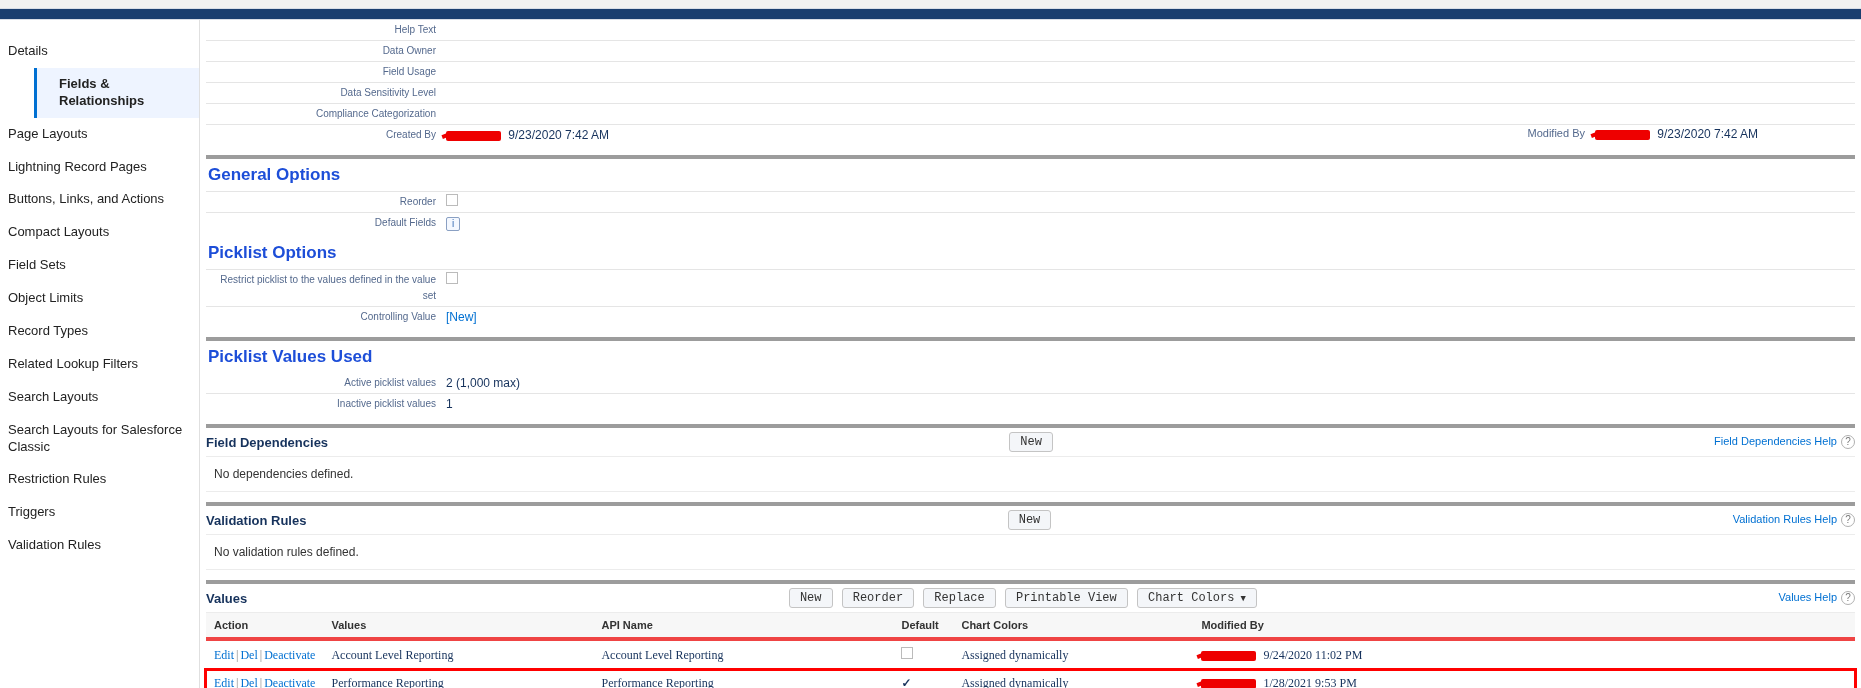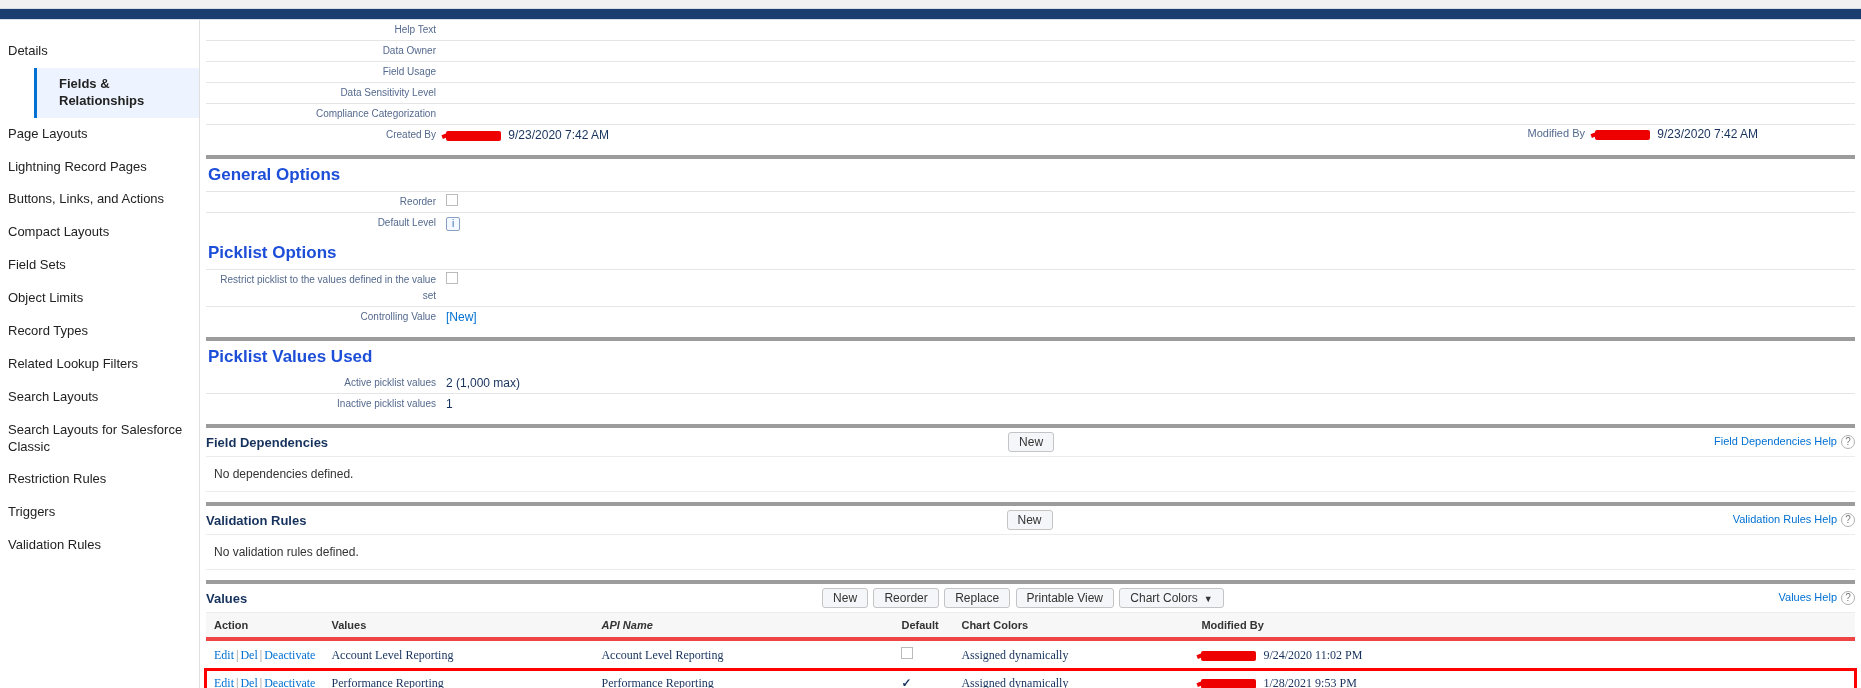--- a/index.html
+++ b/index.html
@@ -20,21 +20,21 @@
   .kv .val { flex: 1; font-size: 12px; line-height:16px; }
   .kv .lbl2 { width:120px; text-align:right; color:#54698d; font-size:11px; padding-right:10px; }
   .kv .val2 { width:260px; }
   .kv .spacer { flex:1; }
 
   .section-divider { height:4px; background:#9c9c9c; margin-top:10px; }
   .section-title { font-size: 17px; font-weight: bold; padding: 6px 0 6px 2px; color:#1d4ed8; }
 
   .panel-head { display:flex; align-items:center; padding:4px 0; border-bottom:1px solid #ececec; }
   .panel-head .ph-title { font-size:13px; font-weight:bold; flex:0 0 auto; padding-right:20px; }
-  .panel-head .ph-center { flex:1; text-align:center; }
+  .panel-head .ph-center { flex:1; text-align:center;font-family:Liberation Mono, monospace; }
   .panel-head .ph-right { flex:0 0 auto; font-size:11px; }
   .panel-body { padding:10px 8px; font-size:12px; color:#333; border-bottom:1px solid #ececec; }
 
   .btn { display:inline-block; background:#f4f6f9; border:1px solid #c4c4c4; border-radius:3px; padding:2px 10px; font-size:12px; cursor:pointer; color:#333; margin:0 1px; }
   .btn .caret { margin-left:6px; font-size:9px; }
   a.lnk { color:#0070d2; text-decoration:none; cursor:pointer; }
   .help-ic { display:inline-block; width:14px; height:14px; border:1px solid #b0b0b0; border-radius:50%; font-size:10px; line-height:12px; text-align:center; color:#777; margin-left:4px; vertical-align:middle; }
 
   table.values { width:100%; border-collapse:collapse; font-size:12px; }
   table.values th { text-align:left; font-weight:bold; color:#333; padding:6px 8px; border-bottom:4px solid #ef4444; background:#f7f7f7; font-size:11px; }
@@ -112,21 +112,21 @@
       </span>
     </div>
 
     <div class="section-divider"></div>
     <div class="section-title">General Options</div>
     <div class="kv">
       <span class="lbl">Reorder</span>
       <span class="val"><span class="chk"></span></span>
     </div>
     <div class="kv">
-      <span class="lbl">Default Level</span>
+      <span class="lbl">Default Fields</span>
       <span class="val"><span class="info-ic">i</span></span>
     </div>
 
     <div class="section-title" style="margin-top:4px;">Picklist Options</div>
     <div class="kv">
       <span class="lbl" style="width:240px;">Restrict picklist to the values defined in the value set</span>
       <span class="val"><span class="chk"></span></span>
     </div>
     <div class="kv">
       <span class="lbl">Controlling Value</span>
@@ -171,21 +171,21 @@
         <span class="btn"><span>Chart Colors</span><span class="caret">▼</span></span>
       </div>
       <div class="ph-right"><a class="lnk">Values Help</a><span class="help-ic">?</span></div>
     </div>
 
     <table class="values">
       <thead>
         <tr>
           <th style="width:100px;">Action</th>
           <th style="width:270px;">Values</th>
-          <th style="width:300px;font-style:italic;">API Name</th>
+          <th style="width:300px;">API Name</th>
           <th style="width:60px;margin-top:43px;">Default</th>
           <th style="width:240px;">Chart Colors</th>
           <th>Modified By</th>
         </tr>
       </thead>
       <tbody id="values-body">
           <tr>
             <td><a class="lnk">Edit</a><span class="sep">|</span><a class="lnk">Del</a><span class="sep">|</span><a class="lnk">Deactivate</a></td>
             <td>Account Level Reporting</td>
             <td>Account Level Reporting</td>

